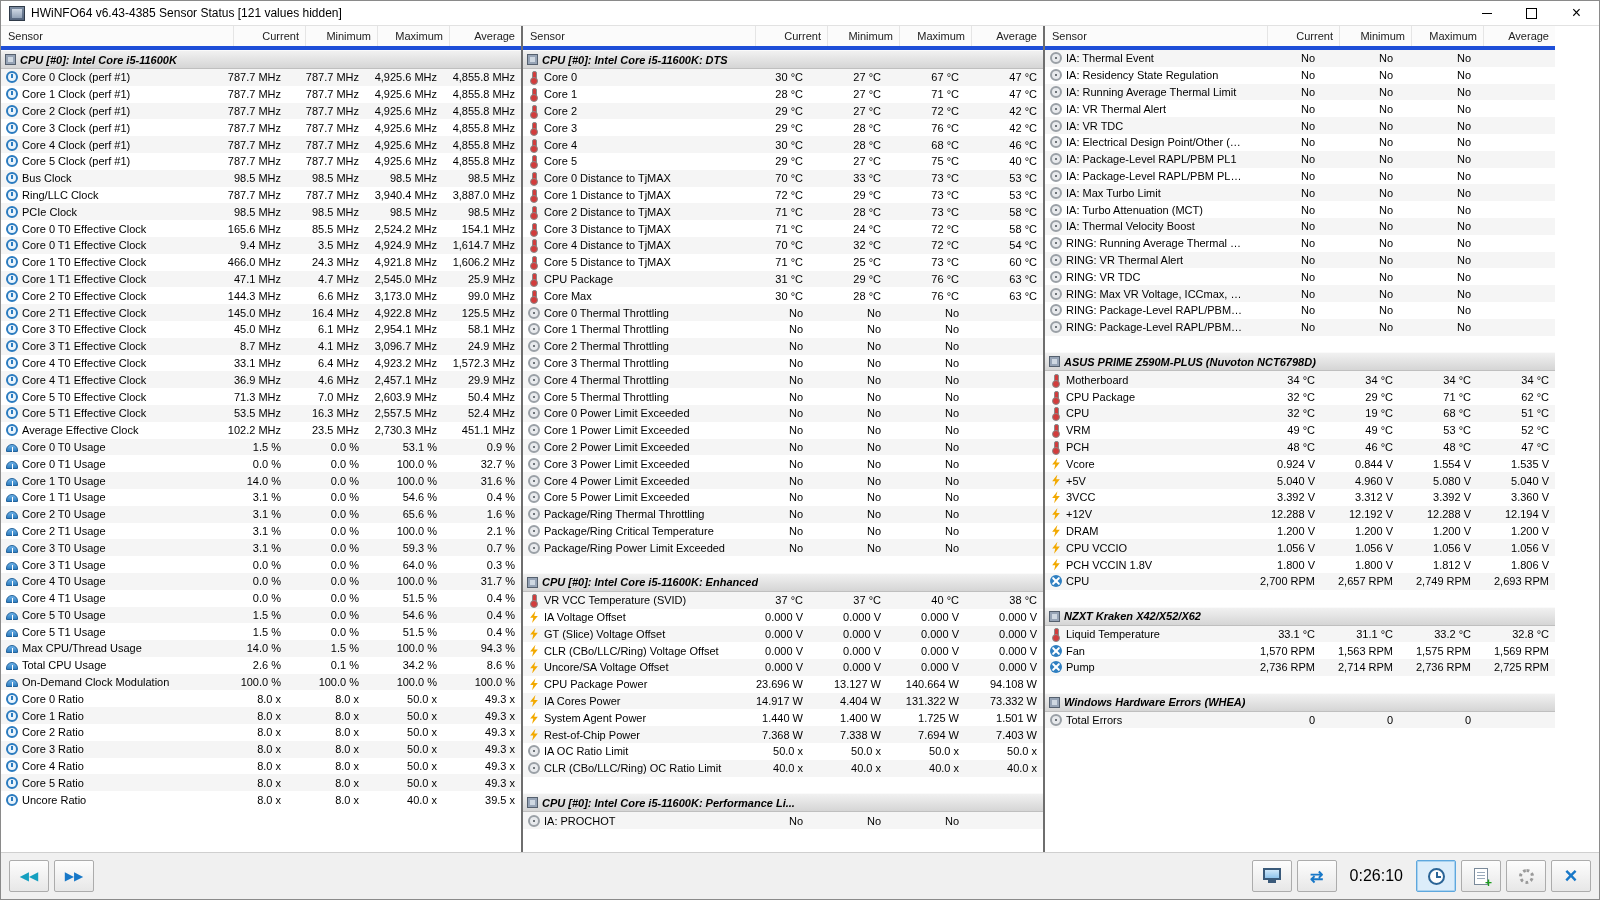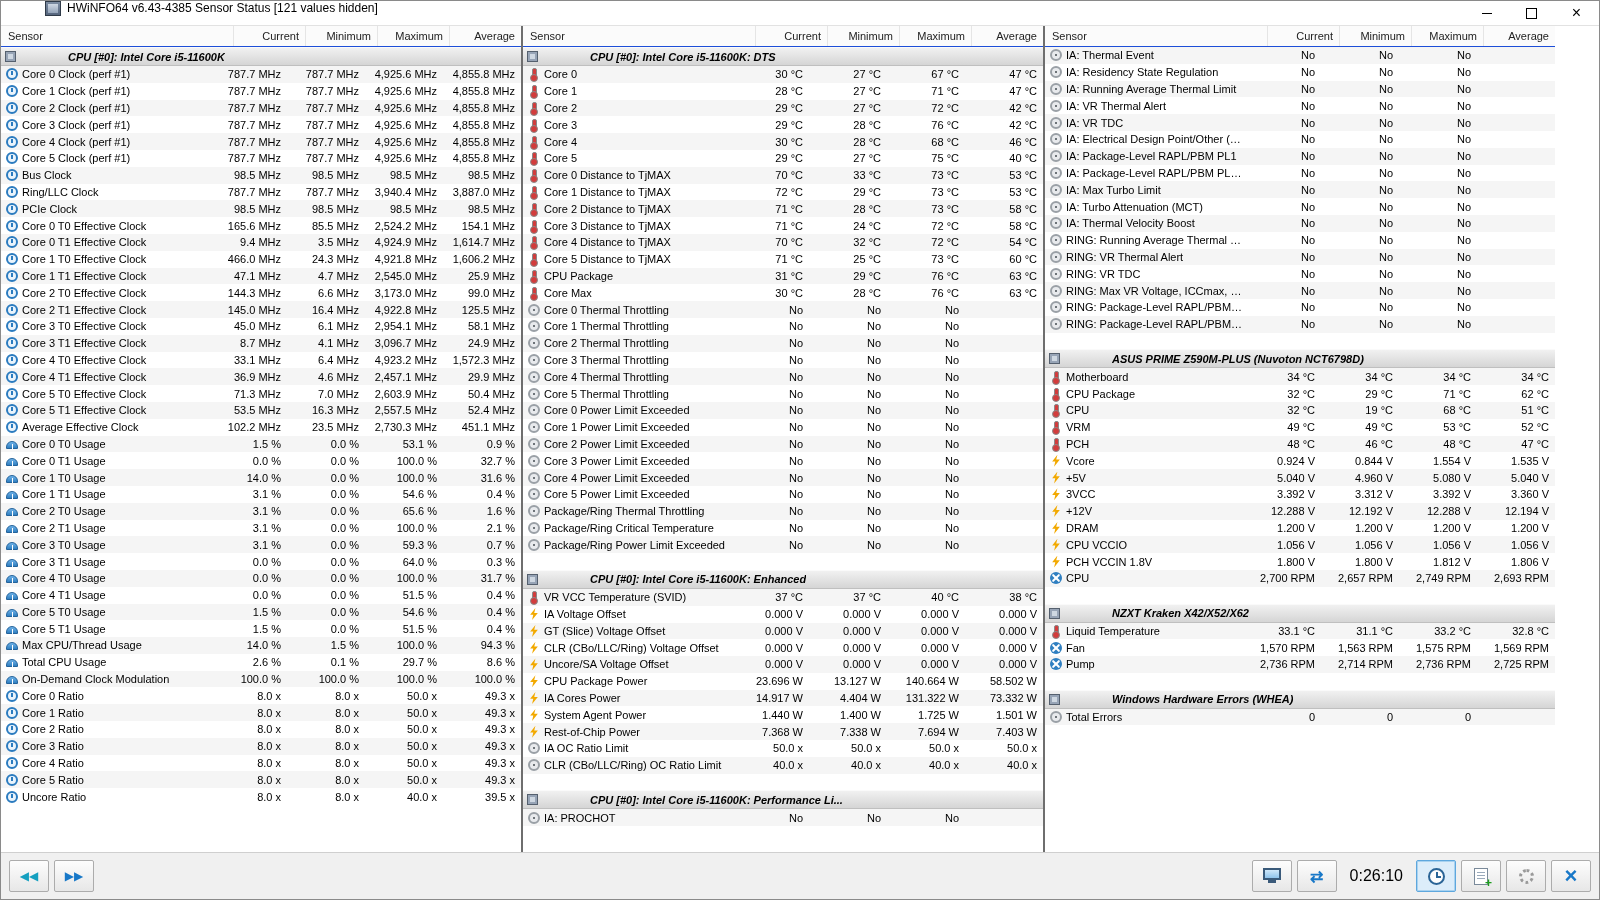--- a/index.html
+++ b/index.html
@@ -1,41 +1,41 @@
 <!DOCTYPE html>
 <html><head>
 <meta charset="utf-8">
 <style>
   html,body{margin:0;padding:0;}
   body{width:1600px;height:900px;font-family:"Liberation Sans",sans-serif;font-size:11px;color:#000;background:#fff;overflow:hidden;}
   .window{width:1600px;height:900px;box-sizing:border-box;border:1px solid #8a8a8a;display:flex;flex-direction:column;background:#fff;}
   
-  .titlebar{height:24px;flex:none;display:flex;background:#fff;border-bottom:1px solid #e2e2e2;padding-left:36px;}
+  .titlebar{height:24px;flex:none;display:flex;align-items:center;background:#fff;border-bottom:1px solid #e2e2e2;}
   .app-icon{width:14px;height:13px;margin:0 6px 0 8px;background:linear-gradient(#7d8da3,#55657d);border:1px solid #2f3a48;position:relative;flex:none;}
   .app-icon::after{content:'';position:absolute;left:2px;top:2px;right:2px;bottom:2px;background:linear-gradient(#cfd8e4,#93a3b8);}
   .title{flex:1;font-size:12px;white-space:nowrap;overflow:hidden;}
   .winbtn{width:45px;height:24px;display:flex;align-items:center;justify-content:center;flex:none;}
   .glyph-min{width:10px;height:1px;background:#000;}
   .glyph-max{width:9px;height:9px;border:1px solid #000;}
   .winbtn.close{font-size:16px;line-height:16px;}
   
   .content{flex:1;display:flex;overflow:hidden;background:#fff;}
   .panel{width:522px;flex:none;box-sizing:border-box;border-right:2px solid #6e6e6e;overflow:hidden;background:#fff;}
   .panel:last-child{flex:1;border-right:none;padding-right:44px;}
-  .col-header{display:flex;height:20px;line-height:20px;background:#fbfbfb;border-bottom:1px solid #1d4ed8;align-items:flex-end;}
+  .col-header{display:flex;height:20px;line-height:20px;background:#fbfbfb;border-bottom:4px solid #1d4ed8;align-items:flex-end;}
   .hc{box-sizing:border-box;color:#222;}
   .hc.sensor{flex:1;padding-left:7px;}
   .hc.val{width:72px;flex:none;text-align:right;padding-right:6px;border-left:1px solid #e5e5e5;}
   .row{display:flex;align-items:center;height:16.8px;box-sizing:border-box;}
   .row.alt{background:#f5f5f5;}
   .rlabel{flex:1;white-space:nowrap;overflow:hidden;text-overflow:ellipsis;}
   .rval{width:72px;flex:none;text-align:right;padding-right:6px;white-space:nowrap;}
   .spacer-row{height:16.8px;background:#fff;}
   .group-row{display:flex;align-items:center;height:17px;background:linear-gradient(#f1f1f1,#d5d5d5);border-top:1px solid #fafafa;border-bottom:1px solid #bfbfbf;font-style:italic;font-weight:bold;}
-  .glabel{white-space:nowrap;overflow:hidden;text-overflow:ellipsis;margin-left:48px;}
+  .glabel{white-space:nowrap;overflow:hidden;text-overflow:ellipsis;}
   
   .ricon{width:12px;height:12px;margin:0 4px 0 5px;flex:none;position:relative;display:inline-block;box-sizing:border-box;}
   .i-clock{border:2px solid #2b7bbf;border-radius:50%;background:#eaf4fc;}
   .i-clock::before{content:'';position:absolute;left:3px;top:1px;width:2px;height:4px;background:#2b7bbf;}
   .i-gauge{height:8px;margin-top:2px;border-radius:12px 12px 0 0;background:linear-gradient(#6fb2e8,#2f7fc1);border:1px solid #23639c;}
   .i-gauge::before{content:'';position:absolute;left:5px;top:2px;width:1px;height:5px;background:#fff;}
   .i-temp::before{content:'';position:absolute;left:4px;top:0;width:3px;height:8px;background:#d23c3c;border:1px solid #8a8a8a;border-radius:2px;}
   .i-temp::after{content:'';position:absolute;left:2px;top:6px;width:6px;height:6px;background:#d23c3c;border:1px solid #8a8a8a;border-radius:50%;}
   .i-volt{background:#f2a900;clip-path:polygon(62% 0,18% 56%,44% 56%,34% 100%,82% 40%,52% 40%);}
   .i-fan{border-radius:50%;background:#2f7fc1;}
@@ -377,21 +377,21 @@
           <span class="rval">14.0 %</span>
           <span class="rval">1.5 %</span>
           <span class="rval">100.0 %</span>
           <span class="rval">94.3 %</span>
         </div>
         <div class="row">
           <span class="ricon i-gauge"></span>
           <span class="rlabel">Total CPU Usage</span>
           <span class="rval">2.6 %</span>
           <span class="rval">0.1 %</span>
-          <span class="rval">29.7 %</span>
+          <span class="rval">34.2 %</span>
           <span class="rval">8.6 %</span>
         </div>
         <div class="row alt">
           <span class="ricon i-gauge"></span>
           <span class="rlabel">On-Demand Clock Modulation</span>
           <span class="rval">100.0 %</span>
           <span class="rval">100.0 %</span>
           <span class="rval">100.0 %</span>
           <span class="rval">100.0 %</span>
         </div>
@@ -740,21 +740,21 @@
           <span class="rval">0.000 V</span>
           <span class="rval">0.000 V</span>
           <span class="rval">0.000 V</span>
         </div>
         <div class="row">
           <span class="ricon i-volt"></span>
           <span class="rlabel">CPU Package Power</span>
           <span class="rval">23.696 W</span>
           <span class="rval">13.127 W</span>
           <span class="rval">140.664 W</span>
-          <span class="rval">58.502 W</span>
+          <span class="rval">94.108 W</span>
         </div>
         <div class="row alt">
           <span class="ricon i-volt"></span>
           <span class="rlabel">IA Cores Power</span>
           <span class="rval">14.917 W</span>
           <span class="rval">4.404 W</span>
           <span class="rval">131.322 W</span>
           <span class="rval">73.332 W</span>
         </div>
         <div class="row">

